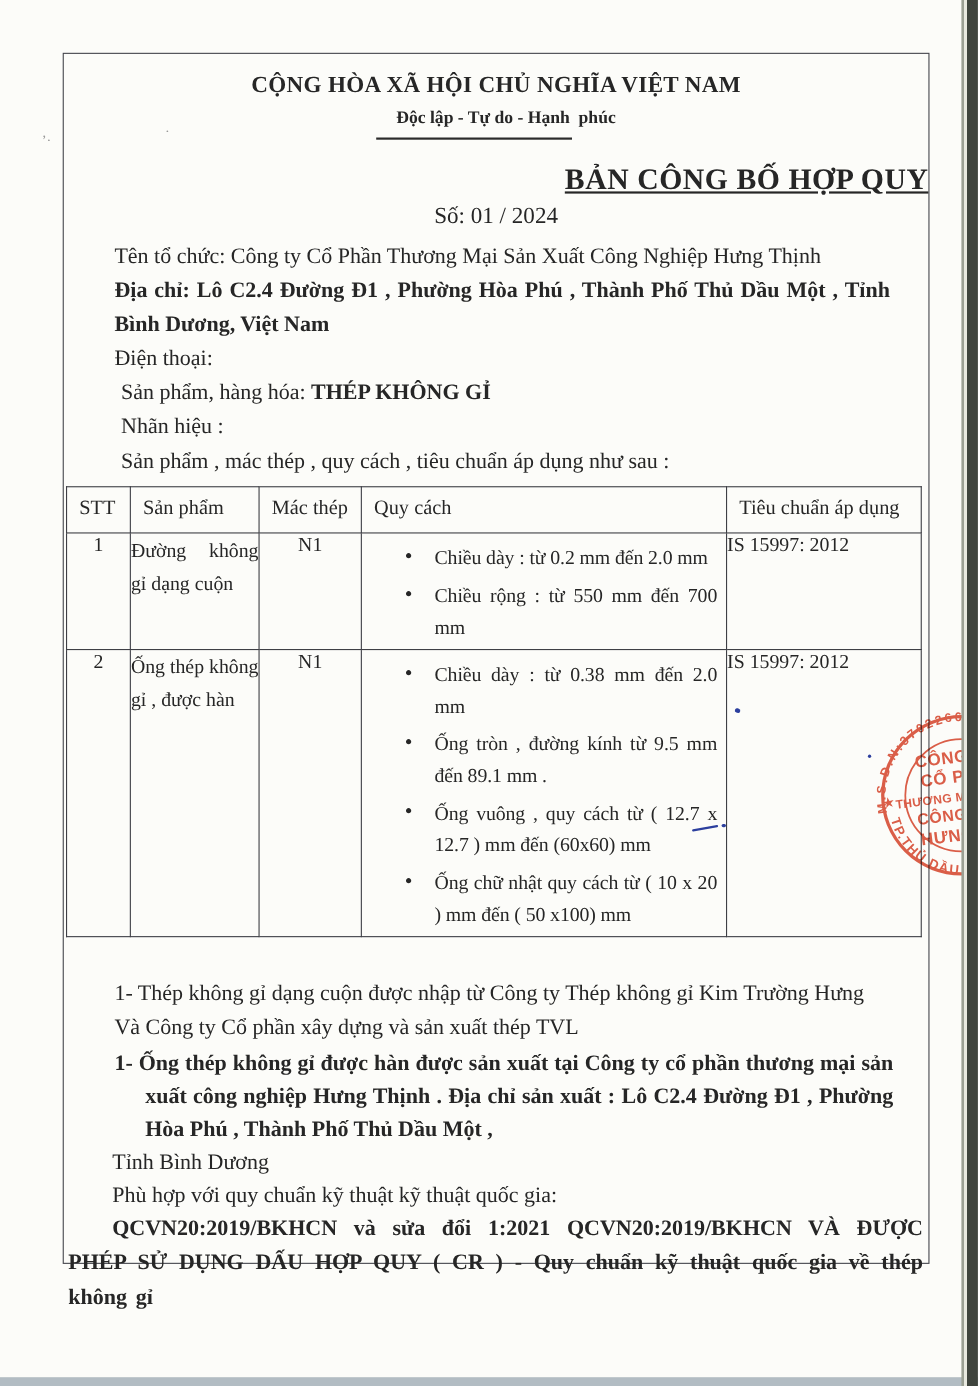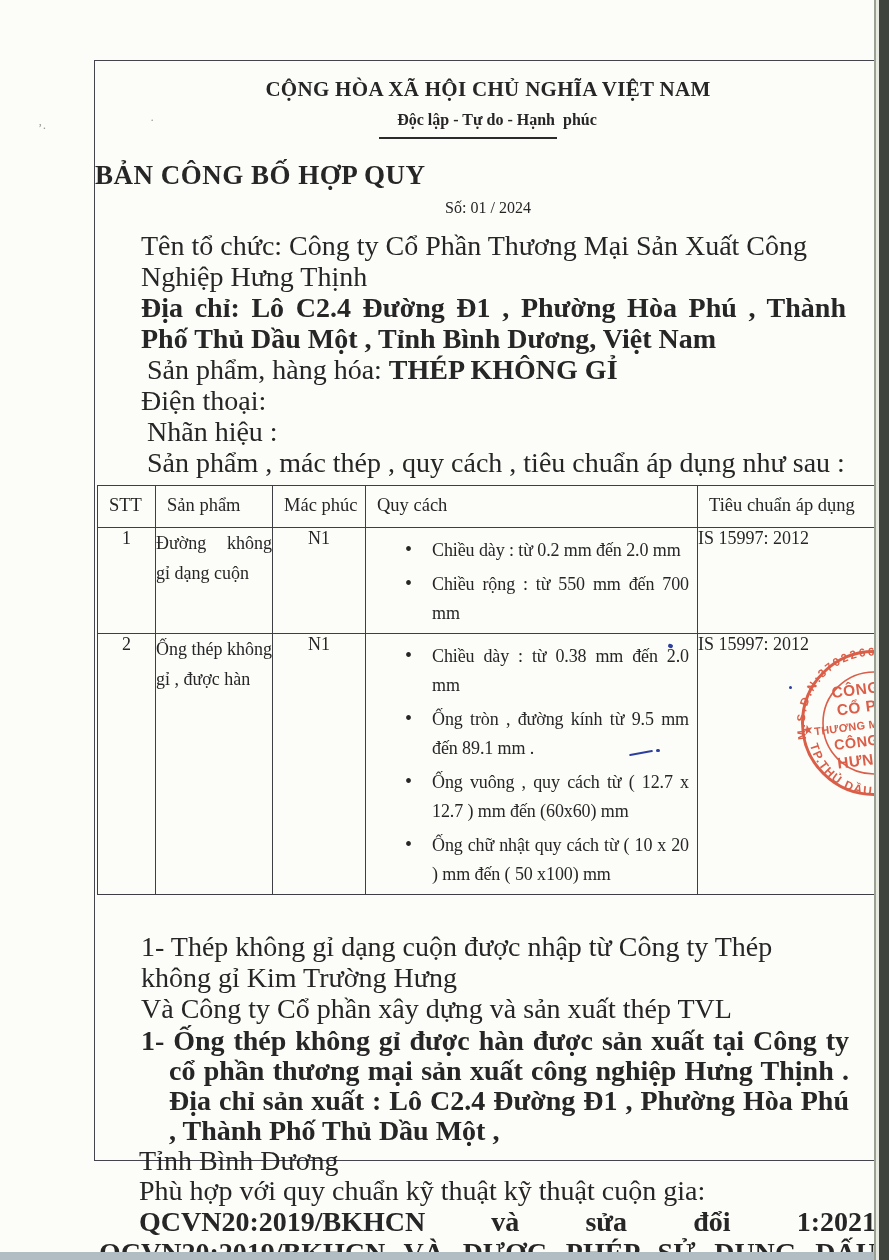--- a/index.html
+++ b/index.html
@@ -13,32 +13,32 @@
     position:absolute;top:0;left:874px;width:15px;height:1260px;z-index:50;
     background:linear-gradient(to right,#9ba094 0 2px,#e8e9e0 2px 5px,#3f443d 5px 15px);
   }
   .scan-band-bottom{
     position:absolute;left:0;top:1252px;width:889px;height:8px;z-index:49;
     background:#b2bcc3;
   }
   .noise{position:absolute;color:#9a9a9a;font-size:13px;z-index:2;}
   
   .frame{
-    position:absolute;left:57px;top:60px;width:788px;height:1101px;
-    border:1.5px solid #44454c;box-sizing:border-box;background:transparent;margin-left:37px;
+    position:absolute;left:57px;top:48px;width:788px;height:1101px;
+    border:1.5px solid #44454c;box-sizing:border-box;background:transparent;
   }
   
   .h-republic{margin-top:16px;text-align:center;font-weight:bold;font-size:21px;line-height:24px;letter-spacing:.3px;}
   .h-motto{margin-top:6px;text-align:center;font-weight:bold;font-size:16px;line-height:26px;}
   .h-motto .u{display:inline-block;border-bottom:2.5px solid #2b2b2b;padding:0 2px 4px 18px;}
   .h-motto .tail{padding-left:6px;}
-  .h-title{margin-top:20px;text-align:left;font-weight:bold;font-size:27px;line-height:32px;letter-spacing:.5px;}
-  .h-number{margin-top:4px;text-align:center;font-size:16px;line-height:26px;}
+  .h-title{margin-top:20px;text-align:right;font-weight:bold;font-size:27px;line-height:32px;letter-spacing:.5px;text-decoration:underline;}
+  .h-number{margin-top:4px;text-align:center;font-size:21px;line-height:26px;}
   
-  .par{font-size:28px;line-height:31px;margin:0 35px 0 46px;}
+  .par{font-size:20px;line-height:31px;margin:0 35px 0 46px;}
   .just{text-align:justify;font-weight:bold;}
   .org-name{margin-top:9px;}
   .indent-sm{margin-left:52px;}
   .bold{font-weight:bold;}
   
   table.spec{
     border-collapse:collapse;margin:7px 0 0 2px;table-layout:fixed;width:777px;
     font-size:18px;
   }
   table.spec th,table.spec td{
@@ -90,38 +90,38 @@
 <div class="frame">
 
   <div class="h-republic">CỘNG HÒA XÃ HỘI CHỦ NGHĨA VIỆT NAM</div>
   <div class="h-motto"><span class="u">Độc lập - Tự do - Hạnh</span><span class="tail">phúc</span></div>
 
   <div class="h-title">BẢN CÔNG BỐ HỢP QUY</div>
   <div class="h-number">Số: 01 / 2024</div>
 
   <p class="par org-name">Tên tổ chức: Công ty Cổ Phần Thương Mại Sản Xuất Công Nghiệp Hưng Thịnh</p>
   <p class="par just">Địa chỉ: Lô C2.4 Đường Đ1 , Phường Hòa Phú , Thành Phố Thủ Dầu Một , Tỉnh Bình Dương, Việt Nam</p>
+  <p class="par">Điện thoại:</p>
   <p class="par indent-sm"><span>Sản phẩm, hàng hóa: </span><span class="bold">THÉP KHÔNG GỈ</span></p>
-  <p class="par">Điện thoại:</p>
   <p class="par indent-sm">Nhãn hiệu :</p>
   <p class="par indent-sm">Sản phẩm , mác thép , quy cách , tiêu chuẩn áp dụng như sau :</p>
 
   <table class="spec">
     <colgroup>
       <col class="c-stt">
         <col class="c-prod">
         <col class="c-grade">
         <col class="c-spec">
         <col class="c-std">
     </colgroup>
     <tbody>
         <tr>
       <th class="center">STT</th>
       <th>Sản phẩm</th>
-      <th>Mác phúc</th>
+      <th>Mác thép</th>
       <th>Quy cách</th>
       <th>Tiêu chuẩn áp dụng</th>
     </tr>
     <tr class="r1">
       <td class="cell-stt center">1</td>
       <td class="cell-prod">Đường không gỉ dạng cuộn</td>
       <td class="cell-grade">N1</td>
       <td>
         <ul class="specs">
           <li>Chiều dày : từ 0.2 mm đến 2.0 mm</li>
@@ -143,21 +143,21 @@
         </ul>
       </td>
       <td class="cell-std">IS 15997: 2012</td>
     </tr>
   </tbody>
     </table>
 
   <p class="par note1"><span>1- Thép không gỉ dạng cuộn được nhập từ Công ty Thép không gỉ Kim Trường Hưng</span><br><span>Và Công ty Cổ phần xây dựng và sản xuất thép TVL</span></p>
   <p class="par just note2">1- Ống thép không gỉ được hàn được sản xuất tại Công ty cổ phần thương mại sản xuất công nghiệp Hưng Thịnh . Địa chỉ sản xuất : Lô C2.4 Đường Đ1 , Phường Hòa Phú , Thành Phố Thủ Dầu Một ,</p>
   <p class="par region-line">Tỉnh Bình Dương</p>
-  <p class="par conform-line">Phù hợp với quy chuẩn kỹ thuật kỹ thuật cuộn gia:</p>
+  <p class="par conform-line">Phù hợp với quy chuẩn kỹ thuật kỹ thuật quốc gia:</p>
   <p class="par just qcvn">QCVN20:2019/BKHCN và sửa đổi 1:2021 QCVN20:2019/BKHCN VÀ ĐƯỢC PHÉP SỬ DỤNG DẤU HỢP QUY ( CR ) - Quy chuẩn kỹ thuật quốc gia về thép không gỉ</p>
 
 </div>
 
 <div class="stamp-clip">
   <svg width="160" height="160" viewBox="0 0 160 160">
     <defs>
       <path id="arcTop" d="M 13,95 A 69,69 0 1 1 147,95" fill="none"></path>
       <path id="arcBot" d="M 14,83 A 66,66 0 0 0 146,83" fill="none"></path>
     </defs>

